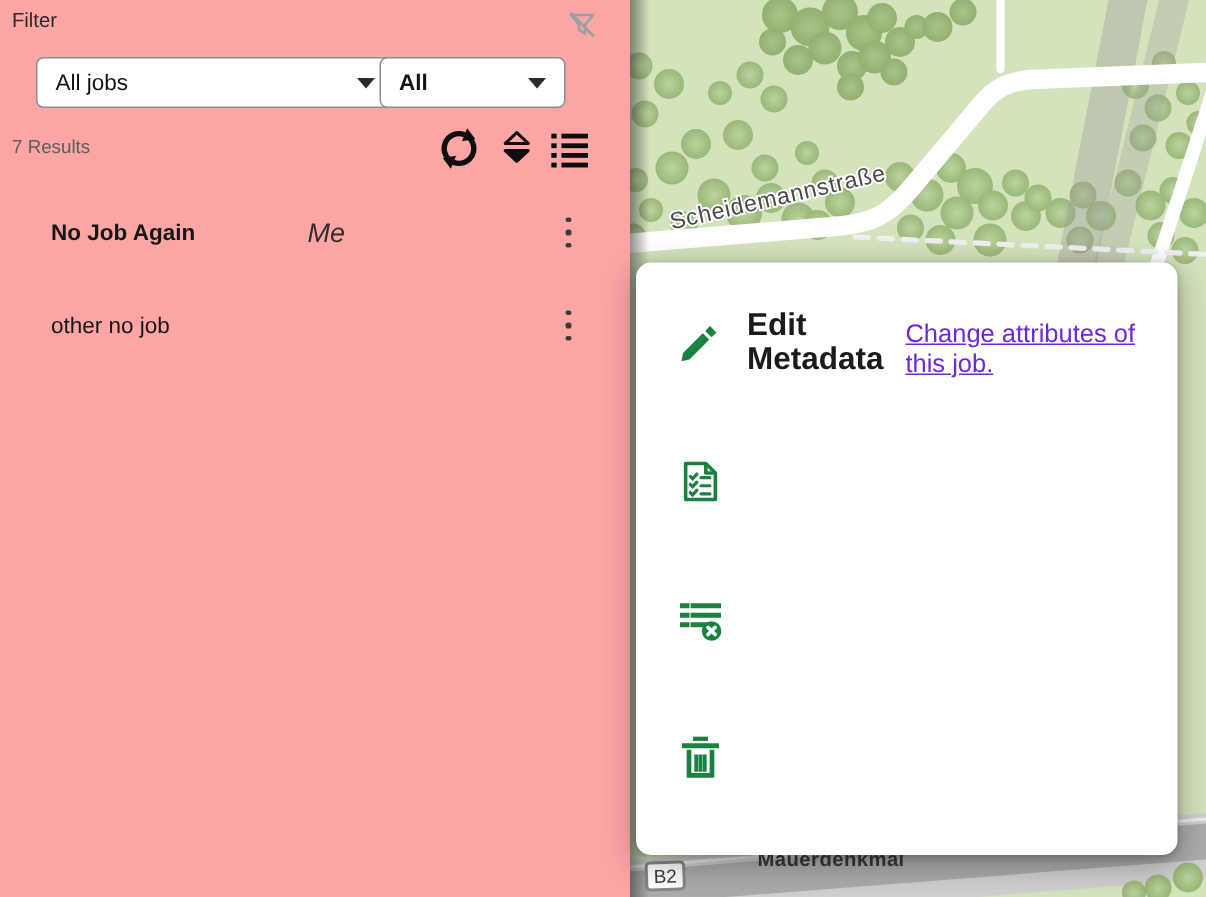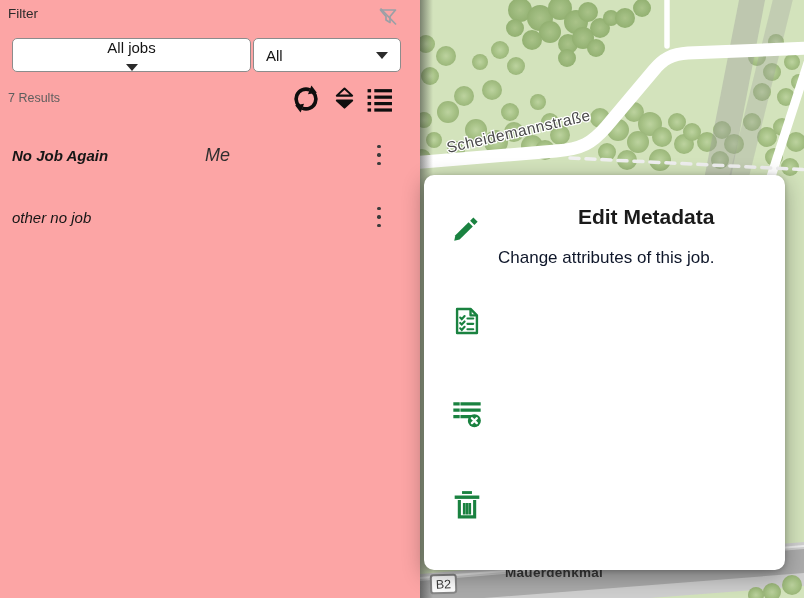--- a/index.html
+++ b/index.html
@@ -11,54 +11,54 @@
   .app{position:absolute;inset:0;}
 
   
   .panel{position:absolute;left:0;top:0;width:420px;height:598px;background:#fca5a5;z-index:2;}
   .panel-title{position:absolute;left:8px;top:6px;font-size:13.5px;color:#2b2b2b;}
   .clear-filter{position:absolute;left:374px;top:3px;width:28px;height:28px;background:none;border:none;padding:2px;cursor:pointer;}
   .dd{position:absolute;top:38px;height:34px;box-sizing:border-box;border:1px solid #8c8c8c;border-radius:5px;
       background:#fff;display:flex;align-items:center;padding:0 12px;cursor:pointer;}
   .dd .dd-val{font-size:15px;color:#141414;flex:1;}
   .caret{width:0;height:0;border-left:6px solid transparent;border-right:6px solid transparent;border-top:7px solid #2b2b2b;}
-  .dd1{left:12px;width:239px;flex-direction:column;}
-  .dd2{left:253px;width:148px;}
+  .dd1{left:24px;width:239px;}
+  .dd2{left:253px;width:124px;font-weight:bold;}
   .results{position:absolute;left:8px;top:91px;font-size:12.5px;color:#5e5e5e;}
   .tbtn{position:absolute;background:none;border:none;padding:0;cursor:pointer;}
   .tbtn svg{display:block;}
   .btn-refresh{left:291px;top:84px;}
   .btn-sort{left:333px;top:86px;}
   .btn-list{left:366px;top:86px;}
 
   .job-row{position:absolute;left:0;right:4px;height:36px;display:flex;align-items:center;cursor:pointer;}
   .job-row.r1{top:137px;}
   .job-row.r2{top:199px;}
-  .job-title{margin-left:12px;font-size:15px;color:#161616;font-style:italic;}
+  .job-title{margin-left:34px;font-size:15px;color:#161616;}
   .job-title.bold{font-weight:700;}
   .job-assignee{position:absolute;left:205px;font-size:18px;color:#2e2e2e;font-style:italic;}
   .kebab{position:absolute;left:368px;width:22px;height:30px;background:none;border:none;cursor:pointer;
          display:flex;flex-direction:column;align-items:center;justify-content:center;gap:5px;}
   .kebab .dot{width:3.4px;height:3.4px;border-radius:50%;background:#3a3a3a;}
 
   
   .map{position:absolute;left:420px;top:0;width:384px;height:598px;z-index:1;background:#d3e3bc;}
   .map svg{display:block;}
   .map-shadow{position:absolute;left:0;top:0;bottom:0;width:13px;pointer-events:none;
       background:linear-gradient(to right,rgba(35,35,35,.5),rgba(35,35,35,0));}
 
   
   .popup{position:absolute;left:424px;top:175px;width:361px;height:395px;background:#fff;border-radius:10px;
          box-shadow:0 6px 22px rgba(0,0,0,.32),0 1px 5px rgba(0,0,0,.22);z-index:5;}
   .menu-item{position:absolute;left:26px;right:14px;height:66px;display:flex;align-items:flex-start;gap:14px;cursor:pointer;}
   .mi-icon{width:34px;height:34px;margin-top:6px;flex:0 0 auto;}
   .mi-icon svg{display:block;width:100%;height:100%;}
-  .mi-text{display:flex;flex-direction:column;text-align:right;}
+  .mi-text{display:flex;}
   .mi-title{font-size:21px;font-weight:700;color:#1b1b1b;line-height:1.1;}
-  .mi-desc{font-size:17px;color:#0f172a;margin-top:20px;line-height:1.15;}
+  .mi-desc{font-size:17px;color:#6d28d9;margin-top:8px;line-height:1.15;text-decoration:underline;}
 </style>
 </head>
 <body>
 
 <div class="app">
 
   <div class="map">
     <svg width="384" height="598" viewBox="0 0 384 598">
       <defs>
         <radialGradient id="treeG">

